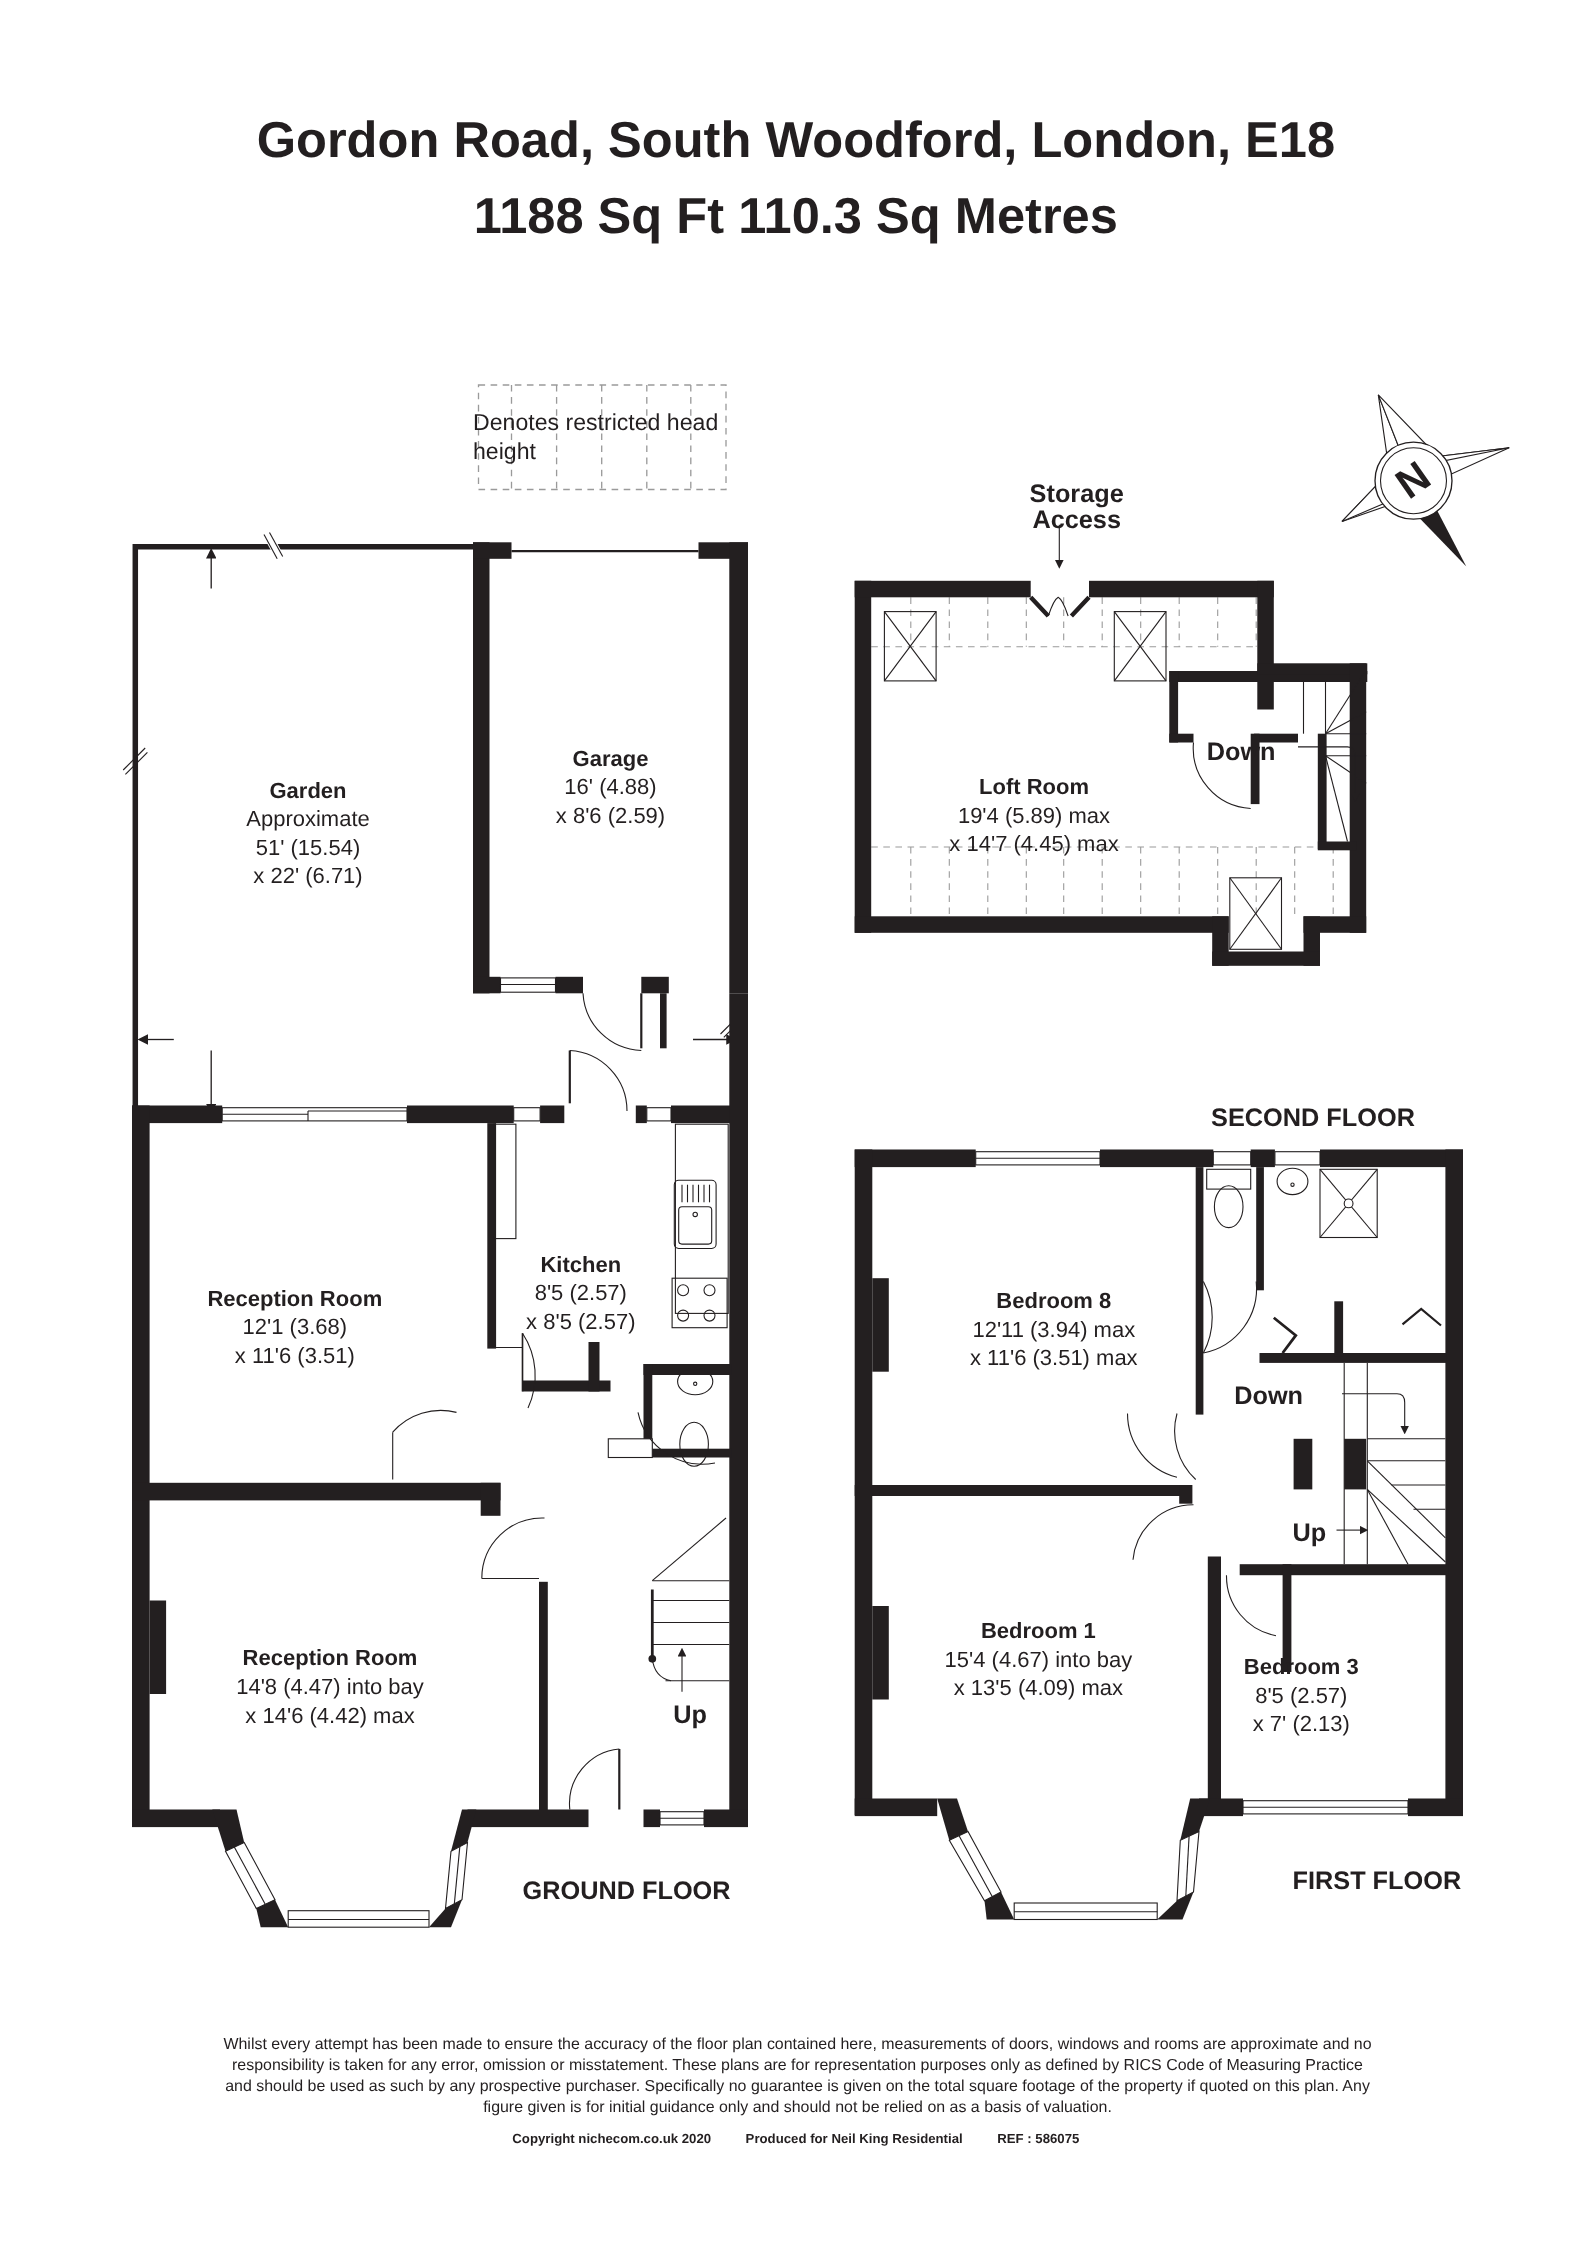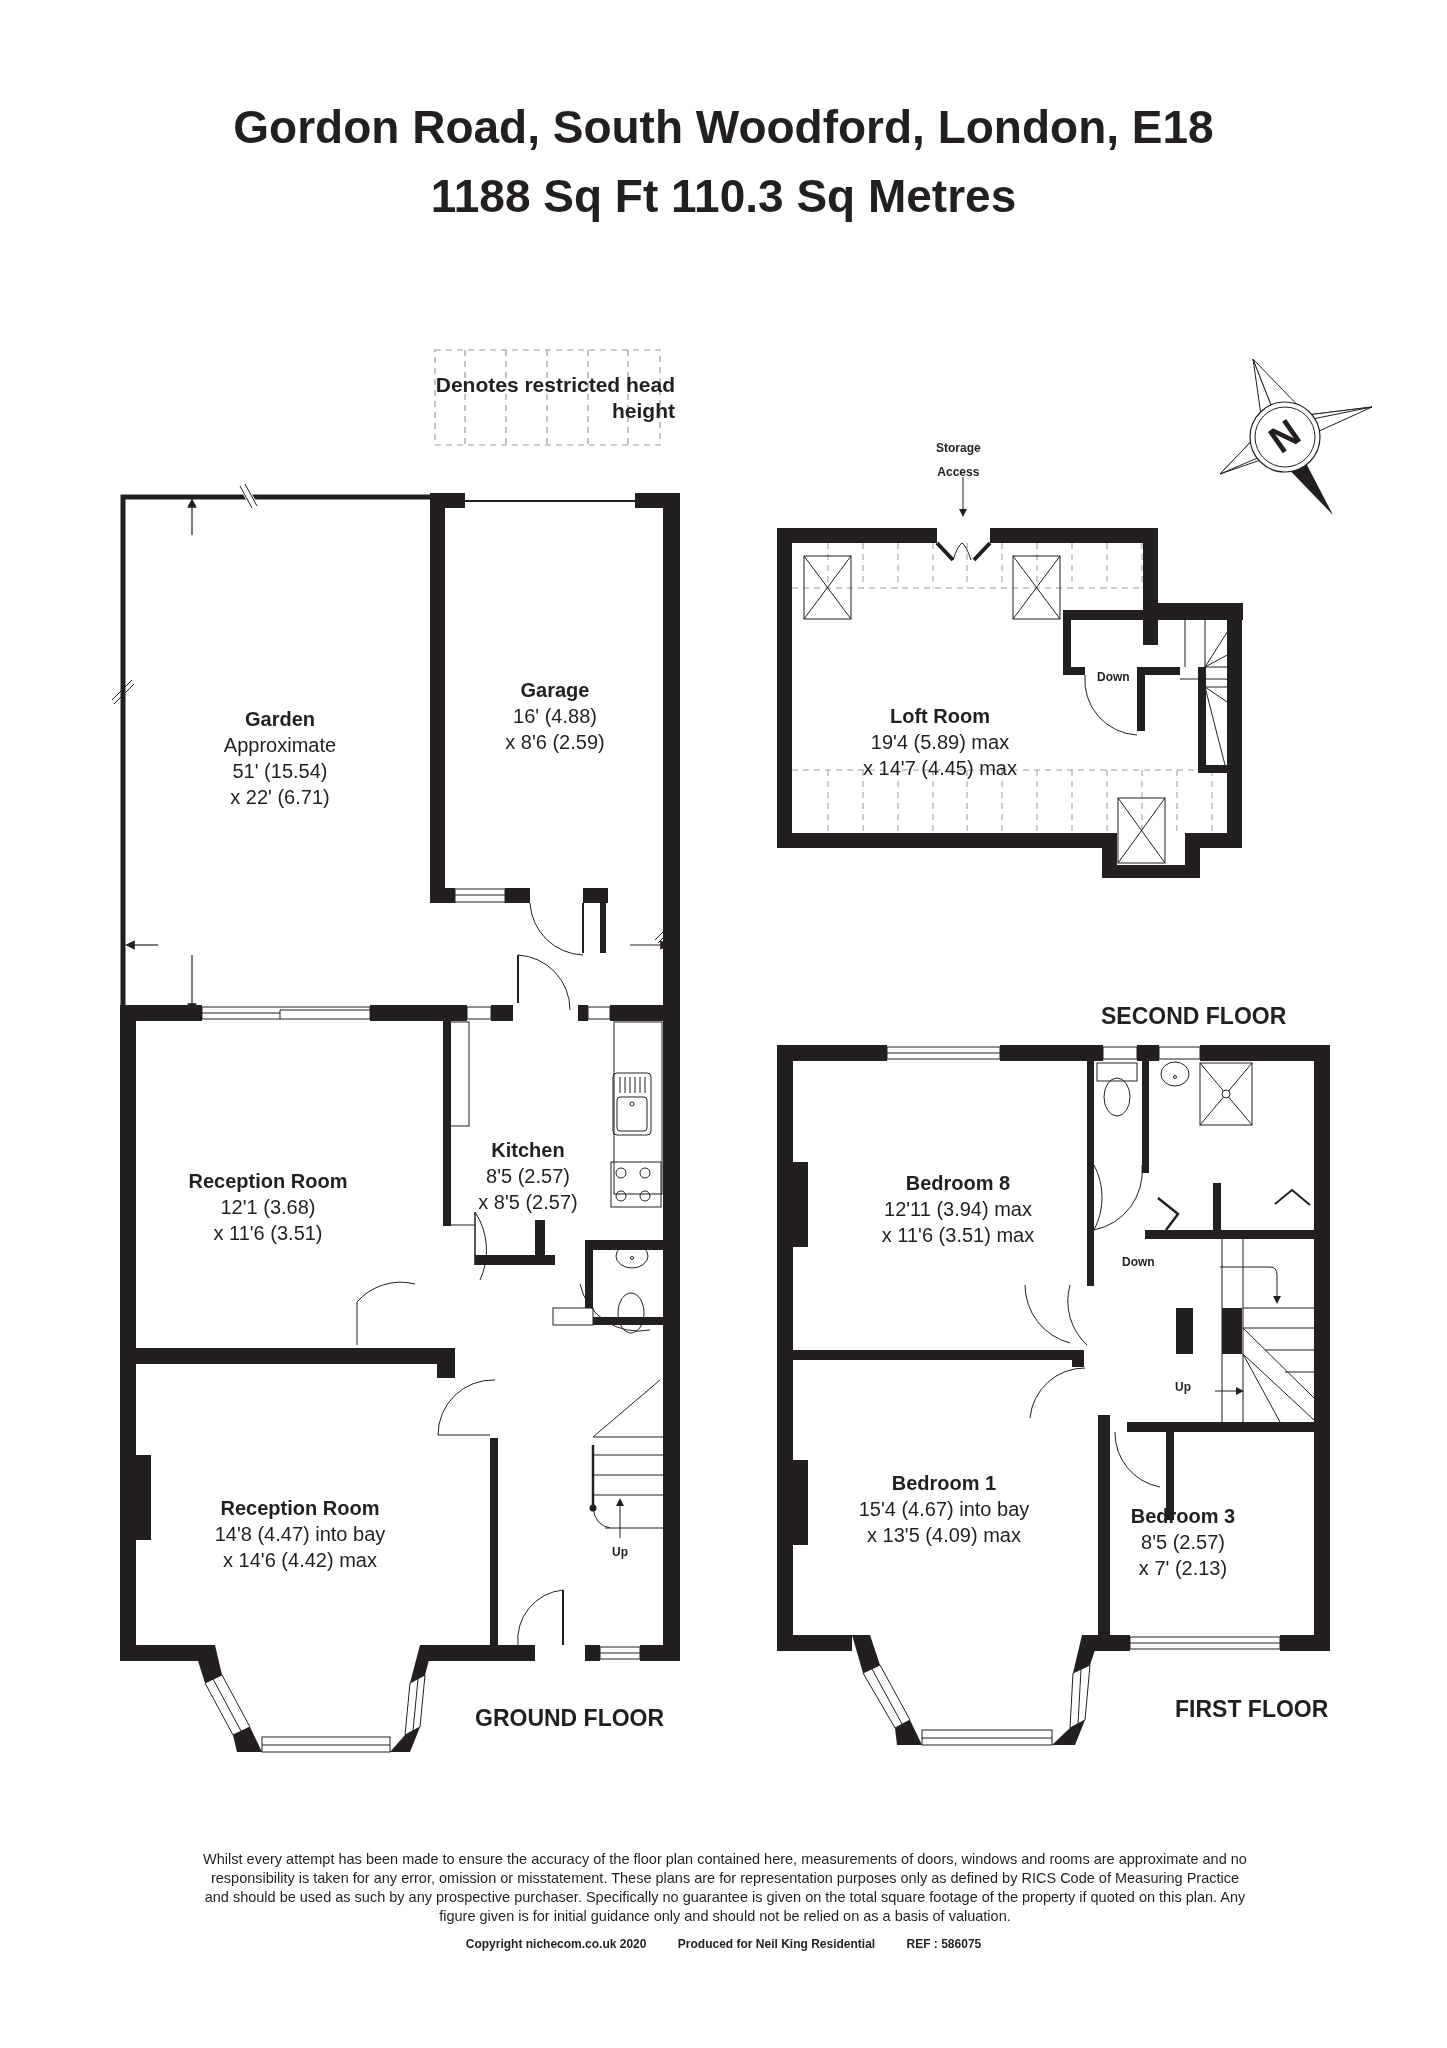--- a/index.html
+++ b/index.html
@@ -7,22 +7,22 @@
            font-family: "Liberation Sans", sans-serif; color: #231f20; }
     .abs { position: absolute; }
     .title { left: 0; width: 1447px; text-align: center; font-weight: bold; color: #231f20; }
     .t1 { top: 100px; font-size: 46px; }
     .t2 { top: 170px; font-size: 46px; line-height: 52px; }
     svg.plan { position: absolute; left: 0; top: 0; }
     .room-label { position: absolute; text-align: center; font-size: 20px; line-height: 26px; transform: translateX(-50%); white-space: nowrap; }
     .room-label .name { font-weight: bold; display: block; }
     .room-label .dim { display: block; }
     .floor-label { position: absolute; font-weight: bold; font-size: 23px; white-space: nowrap; }
-    .small-bold { position: absolute; font-weight: bold; font-size: 12px; white-space: nowrap; text-align: center; }
-    .legend-text { position: absolute; left: 430px; top: 372px; width: 245px; text-align: right; font-weight: bold; font-size: 21px; line-height: 26px; }
+    .small-bold { position: absolute; font-weight: bold; font-size: 23px; white-space: nowrap; text-align: center; }
+    .legend-text { position: absolute; left: 430px; top: 372px; width: 245px; text-align: left; font-weight: normal; font-size: 21px; line-height: 26px; }
     .disclaimer { position: absolute; left: 200px; width: 1050px; top: 1850px; text-align: center; font-size: 14.5px; line-height: 19px; }
     .footer { position: absolute; left: 0; width: 1447px; top: 1937px; text-align: center; font-weight: bold; font-size: 12px; }
     .footer span { margin: 0 14px; }
   </style>
 </head>
 <body>
 
 <div class="abs title t1">Gordon Road, South Woodford, London, E18</div>
 <div class="abs title t2">
   <div>1188 Sq Ft 110.3 Sq Metres</div>

